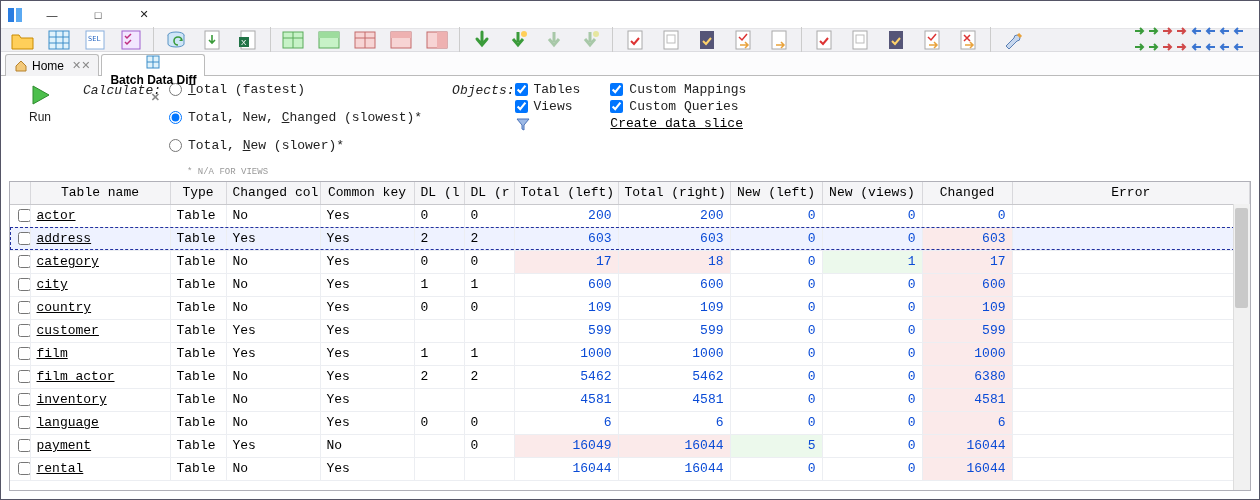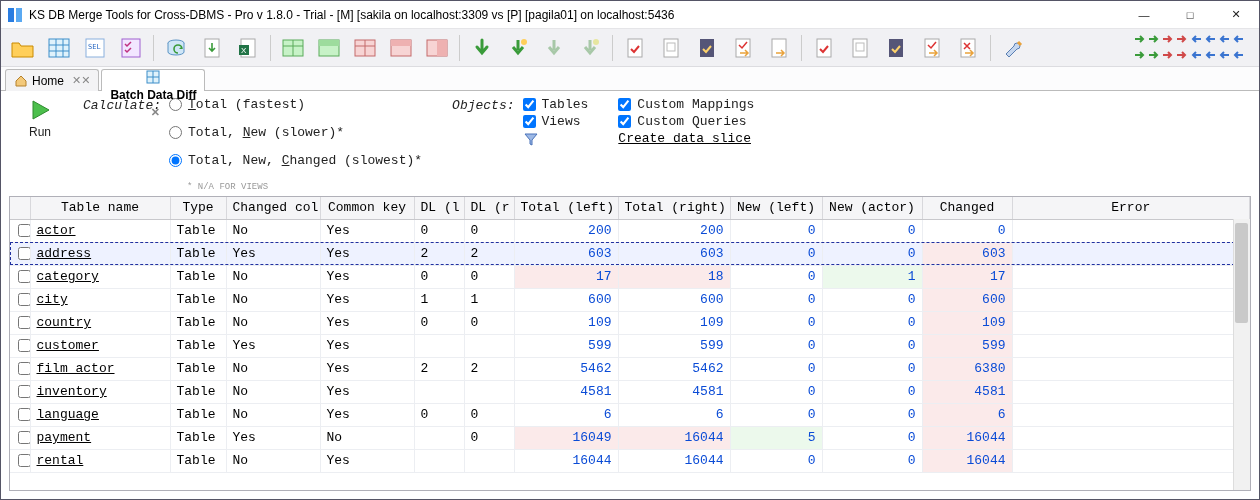--- a/index.html
+++ b/index.html
@@ -5,40 +5,40 @@
   * { box-sizing: border-box; }
   html, body { margin: 0; padding: 0; font-family: "Segoe UI", Tahoma, sans-serif; font-size: 12px; background: #fff; color: #000; }
   .window { width: 1260px; height: 500px; border: 1px solid #556; display: flex; flex-direction: column; overflow: hidden; }
   
   .titlebar { height: 28px; background: #fff; display: flex; align-items: center; border-bottom: 1px solid #e5e5e8; }
   .titlebar .app-icon { width: 16px; height: 16px; margin: 0 6px; display: flex; align-items: center; justify-content: center; }
   .titlebar .title { flex: 1; font-size: 12px; color: #000; white-space: nowrap; overflow: hidden; text-overflow: ellipsis;}
   .titlebar .win-btns { display: flex; }
   .titlebar .win-btn { width: 46px; height: 28px; display: flex; align-items: center; justify-content: center; font-family: "Segoe UI Symbol", sans-serif; font-size: 11px; color: #222; }
   
-  .toolbar { height: 38px; background: #f1f1f4; display: flex; align-items: center; padding: 2px 6px; gap: 4px; border-bottom: 1px solid #dcdce0; }
+  .toolbar { height: 23px; background: #f1f1f4; display: flex; align-items: center; padding: 2px 6px; gap: 4px; border-bottom: 1px solid #dcdce0; }
   .tb-btn { width: 32px; height: 32px; display: flex; align-items: center; justify-content: center; border-radius: 2px; }
   .tb-sep { width: 1px; height: 26px; background: #ccc; margin: 0 2px; }
   .tb-group-right { margin-left: auto; display: flex; flex-wrap: wrap; width: 120px; height: 32px; }
   .tb-small-arrow { width: 14px; height: 14px; display:flex; align-items:center; justify-content:center;}
   
   .tabstrip { height: 24px; display: flex; align-items: flex-end; padding-left: 4px; background: #fcfcfd; border-bottom: 1px solid #bbb; }
   .tab { height: 22px; display: flex; align-items: center; padding: 0 8px; border: 1px solid #bbb; border-bottom: none; margin-right: 2px; background: #f3f3f5; font-size: 12px; gap: 4px; border-top-left-radius: 3px; border-top-right-radius: 3px; position: relative; top: 1px; margin-top: 43px;}
   .tab.active { background: #fff; font-weight: 600; flex-direction: column; }
   .tab .close-x { color: #888; font-size: 11px; margin-left: 4px;}
   
   .options { padding: 6px 10px 2px 26px; display: flex; align-items: flex-start; gap: 30px; font-family: "Courier New", monospace; font-size: 13px; color: #222; }
   .options .run-col { display:flex; flex-direction: column; align-items:center; gap:2px; font-family: "Segoe UI", sans-serif; font-size: 12px; }
   .options .calc-col { display:flex; gap: 8px; }
   .options .calc-label { font-style: italic; text-align: right; padding-top: 1px;}
   .options .radio-stack { display:flex; flex-direction: column; gap: 13px; }
   .options .radio-row { display:flex; align-items:center; gap: 6px; }
   .options .radio-row .ul { text-decoration: underline; }
   .options .note { color:#999; font-size:9px; margin-left: 18px; margin-top:1px; text-transform: uppercase;}
-  .options .obj-col { display:flex; gap: 8px; }
+  .options .obj-col { display:flex; }
   .options .chk-stack { display:flex; flex-direction: column; gap: 2px; }
   .options .chk-row { display:flex; align-items:center; gap: 6px; }
   .options .link { color: #000000; text-decoration: underline; cursor: pointer; font-family:"Courier New",monospace;}
   .options input[type=radio], .options input[type=checkbox] { margin:0; width:13px; height:13px;}
   .filter-icon { width:16px; height:16px; }
   
   .grid-wrap { flex:1; overflow:auto; border-top:1px solid #ccc; margin: 2px 8px 8px 8px; border:1px solid #b0b0b8; position:relative;}
   table.grid { border-collapse: collapse; width: 100%; font-family: "Courier New", monospace; font-size: 13px; table-layout: fixed; }
   table.grid th { background:#f5f5f7; font-weight: normal; font-family: "Courier New", monospace; border-right:1px solid #d8d8dc; border-bottom:1px solid #c8c8cc; padding: 2px 6px; text-align:center; height:22px; overflow: hidden; white-space: nowrap; }
   table.grid td { border-right:1px solid #eceef2; border-bottom:1px solid #eceef2; padding: 1px 6px; height:21px; white-space:nowrap; overflow: hidden; }
@@ -59,21 +59,20 @@
 
 <div class="window">
 
   <div class="titlebar">
     <span class="app-icon">
       <svg width="16" height="16" viewBox="0 0 16 16">
           <rect x="1" y="1" width="6" height="14" fill="#2a7de1"></rect>
           <rect x="9" y="1" width="6" height="14" fill="#5aa9f2"></rect>
         </svg>
     </span>
-    <span class="title">KS DB Merge Tools for Cross-DBMS - Pro v 1.8.0 - Trial - [M] [sakila on localhost:3309 vs [P] [pagila01] on localhost:5436</span>
     <div class="win-btns">
       <div class="win-btn">—</div>
       <div class="win-btn">□</div>
       <div class="win-btn close">✕</div>
     </div>
   </div>
 
   <div class="toolbar">
     <div class="tb-btn">
         <svg width="26" height="22" viewBox="0 0 26 22">
@@ -369,26 +368,26 @@
       <span>Run</span>
     </div>
     <div class="calc-col">
       <span class="calc-label">Calculate:</span>
       <div class="radio-stack">
         <label class="radio-row">
             <input type="radio" name="calc" style="">
             <span><span class="ul">T</span>otal (fastest)</span>
           </label>
         <label class="radio-row">
+            <input type="radio" name="calc" checked="" style="">
+            <span>Total, New, <span class="ul">C</span>hanged (slowest)*</span>
+          </label>
+        <label class="radio-row">
             <input type="radio" name="calc" style="">
             <span>Total, <span class="ul">N</span>ew (slower)*</span>
-          </label>
-        <label class="radio-row">
-            <input type="radio" name="calc" checked="" style="">
-            <span>Total, New, <span class="ul">C</span>hanged (slowest)*</span>
           </label>
         <span class="note">* N/A for views</span>
       </div>
     </div>
     <div class="obj-col">
       <span class="calc-label">Objects:</span>
       <div class="chk-stack">
         <label class="chk-row">
             <input type="checkbox" checked="" style="">
             <span><span class="ul">T</span>ables</span>
@@ -439,21 +438,21 @@
           <th></th>
           <th>Table name</th>
           <th>Type</th>
           <th>Changed col</th>
           <th>Common key</th>
           <th>DL (l</th>
           <th>DL (r</th>
           <th>Total (left)</th>
           <th>Total (right)</th>
           <th>New (left)</th>
-          <th>New (actor)</th>
+          <th>New (views)</th>
           <th>Changed</th>
           <th>Error</th>
         </tr>
       </thead>
       <tbody id="grid-body">
           <tr>
             <td class="chkcell"><input type="checkbox" style=""></td>
             <td class="name">actor</td>
             <td>Table</td>
             <td>No</td>
@@ -537,20 +536,35 @@
             <td></td>
             <td class="num">599</td>
             <td class="num">599</td>
             <td class="num">0</td>
             <td class="num">0</td>
             <td class="num hl-red">599</td>
             <td></td>
           </tr>
           <tr>
             <td class="chkcell"><input type="checkbox" style=""></td>
+            <td class="name">film</td>
+            <td>Table</td>
+            <td>Yes</td>
+            <td>Yes</td>
+            <td>1</td>
+            <td>1</td>
+            <td class="num">1000</td>
+            <td class="num">1000</td>
+            <td class="num">0</td>
+            <td class="num">0</td>
+            <td class="num hl-red">1000</td>
+            <td></td>
+          </tr>
+          <tr>
+            <td class="chkcell"><input type="checkbox" style=""></td>
             <td class="name">film_actor</td>
             <td>Table</td>
             <td>No</td>
             <td>Yes</td>
             <td>2</td>
             <td>2</td>
             <td class="num">5462</td>
             <td class="num">5462</td>
             <td class="num">0</td>
             <td class="num">0</td>

